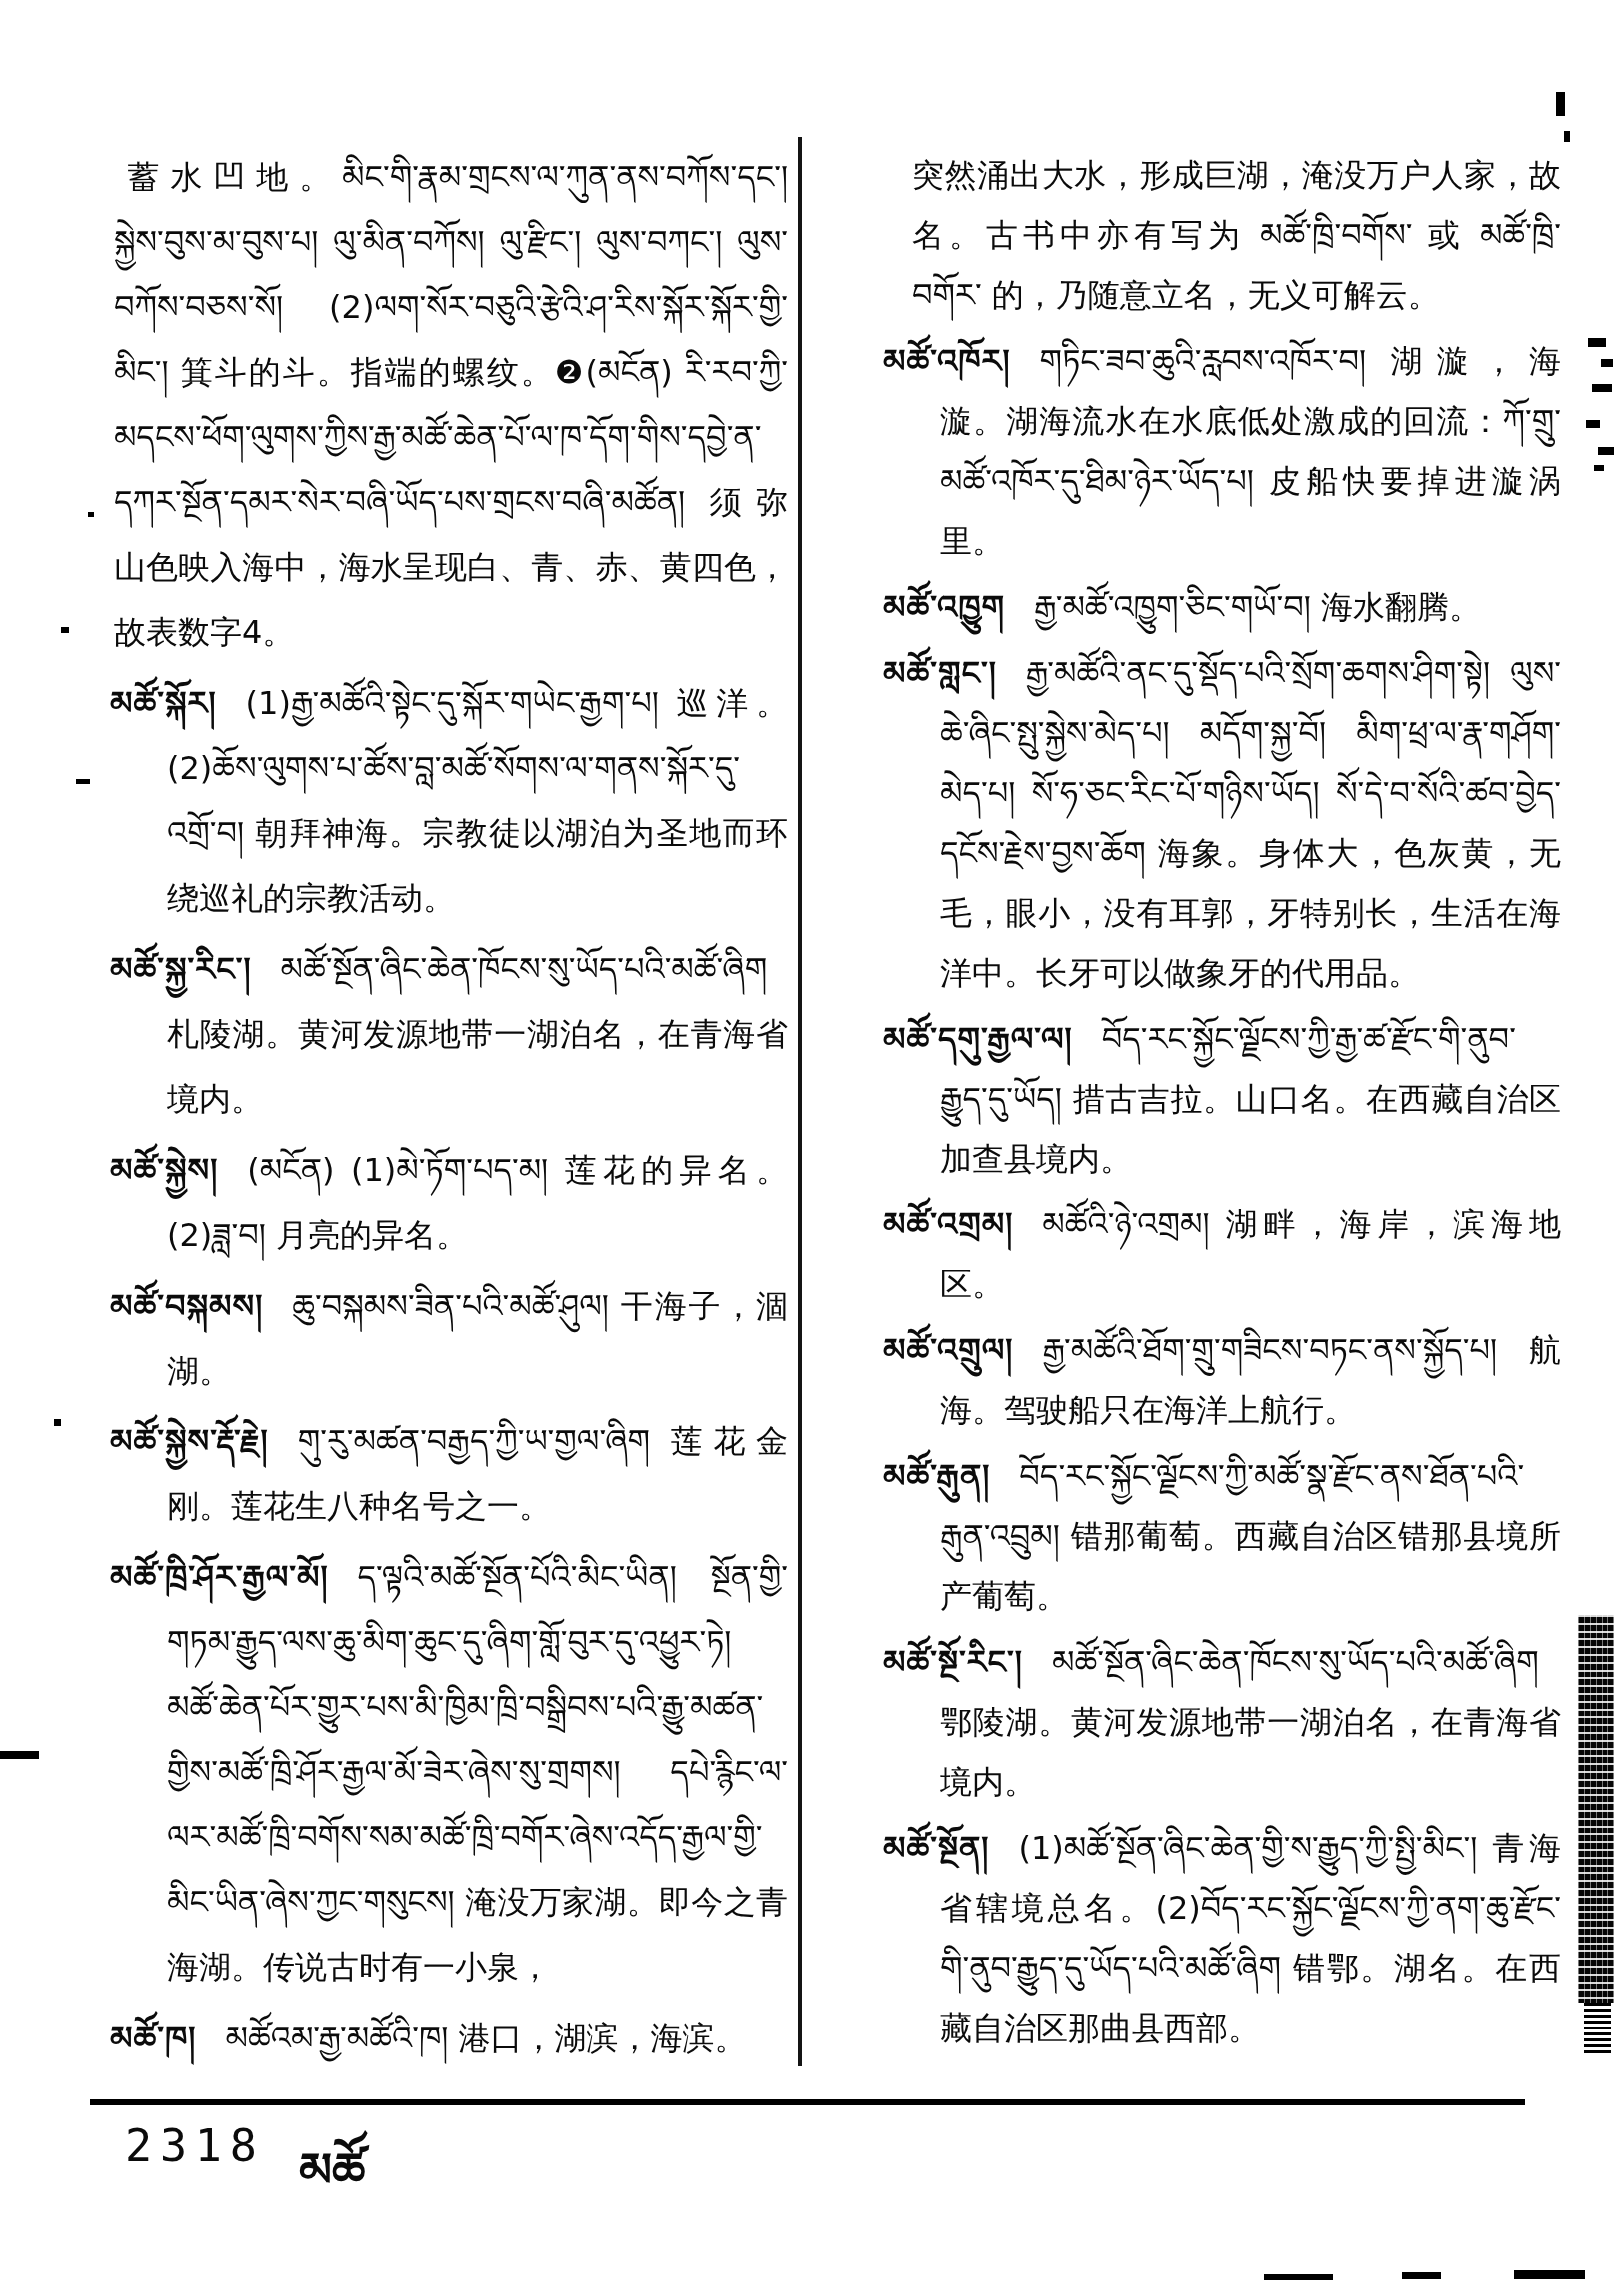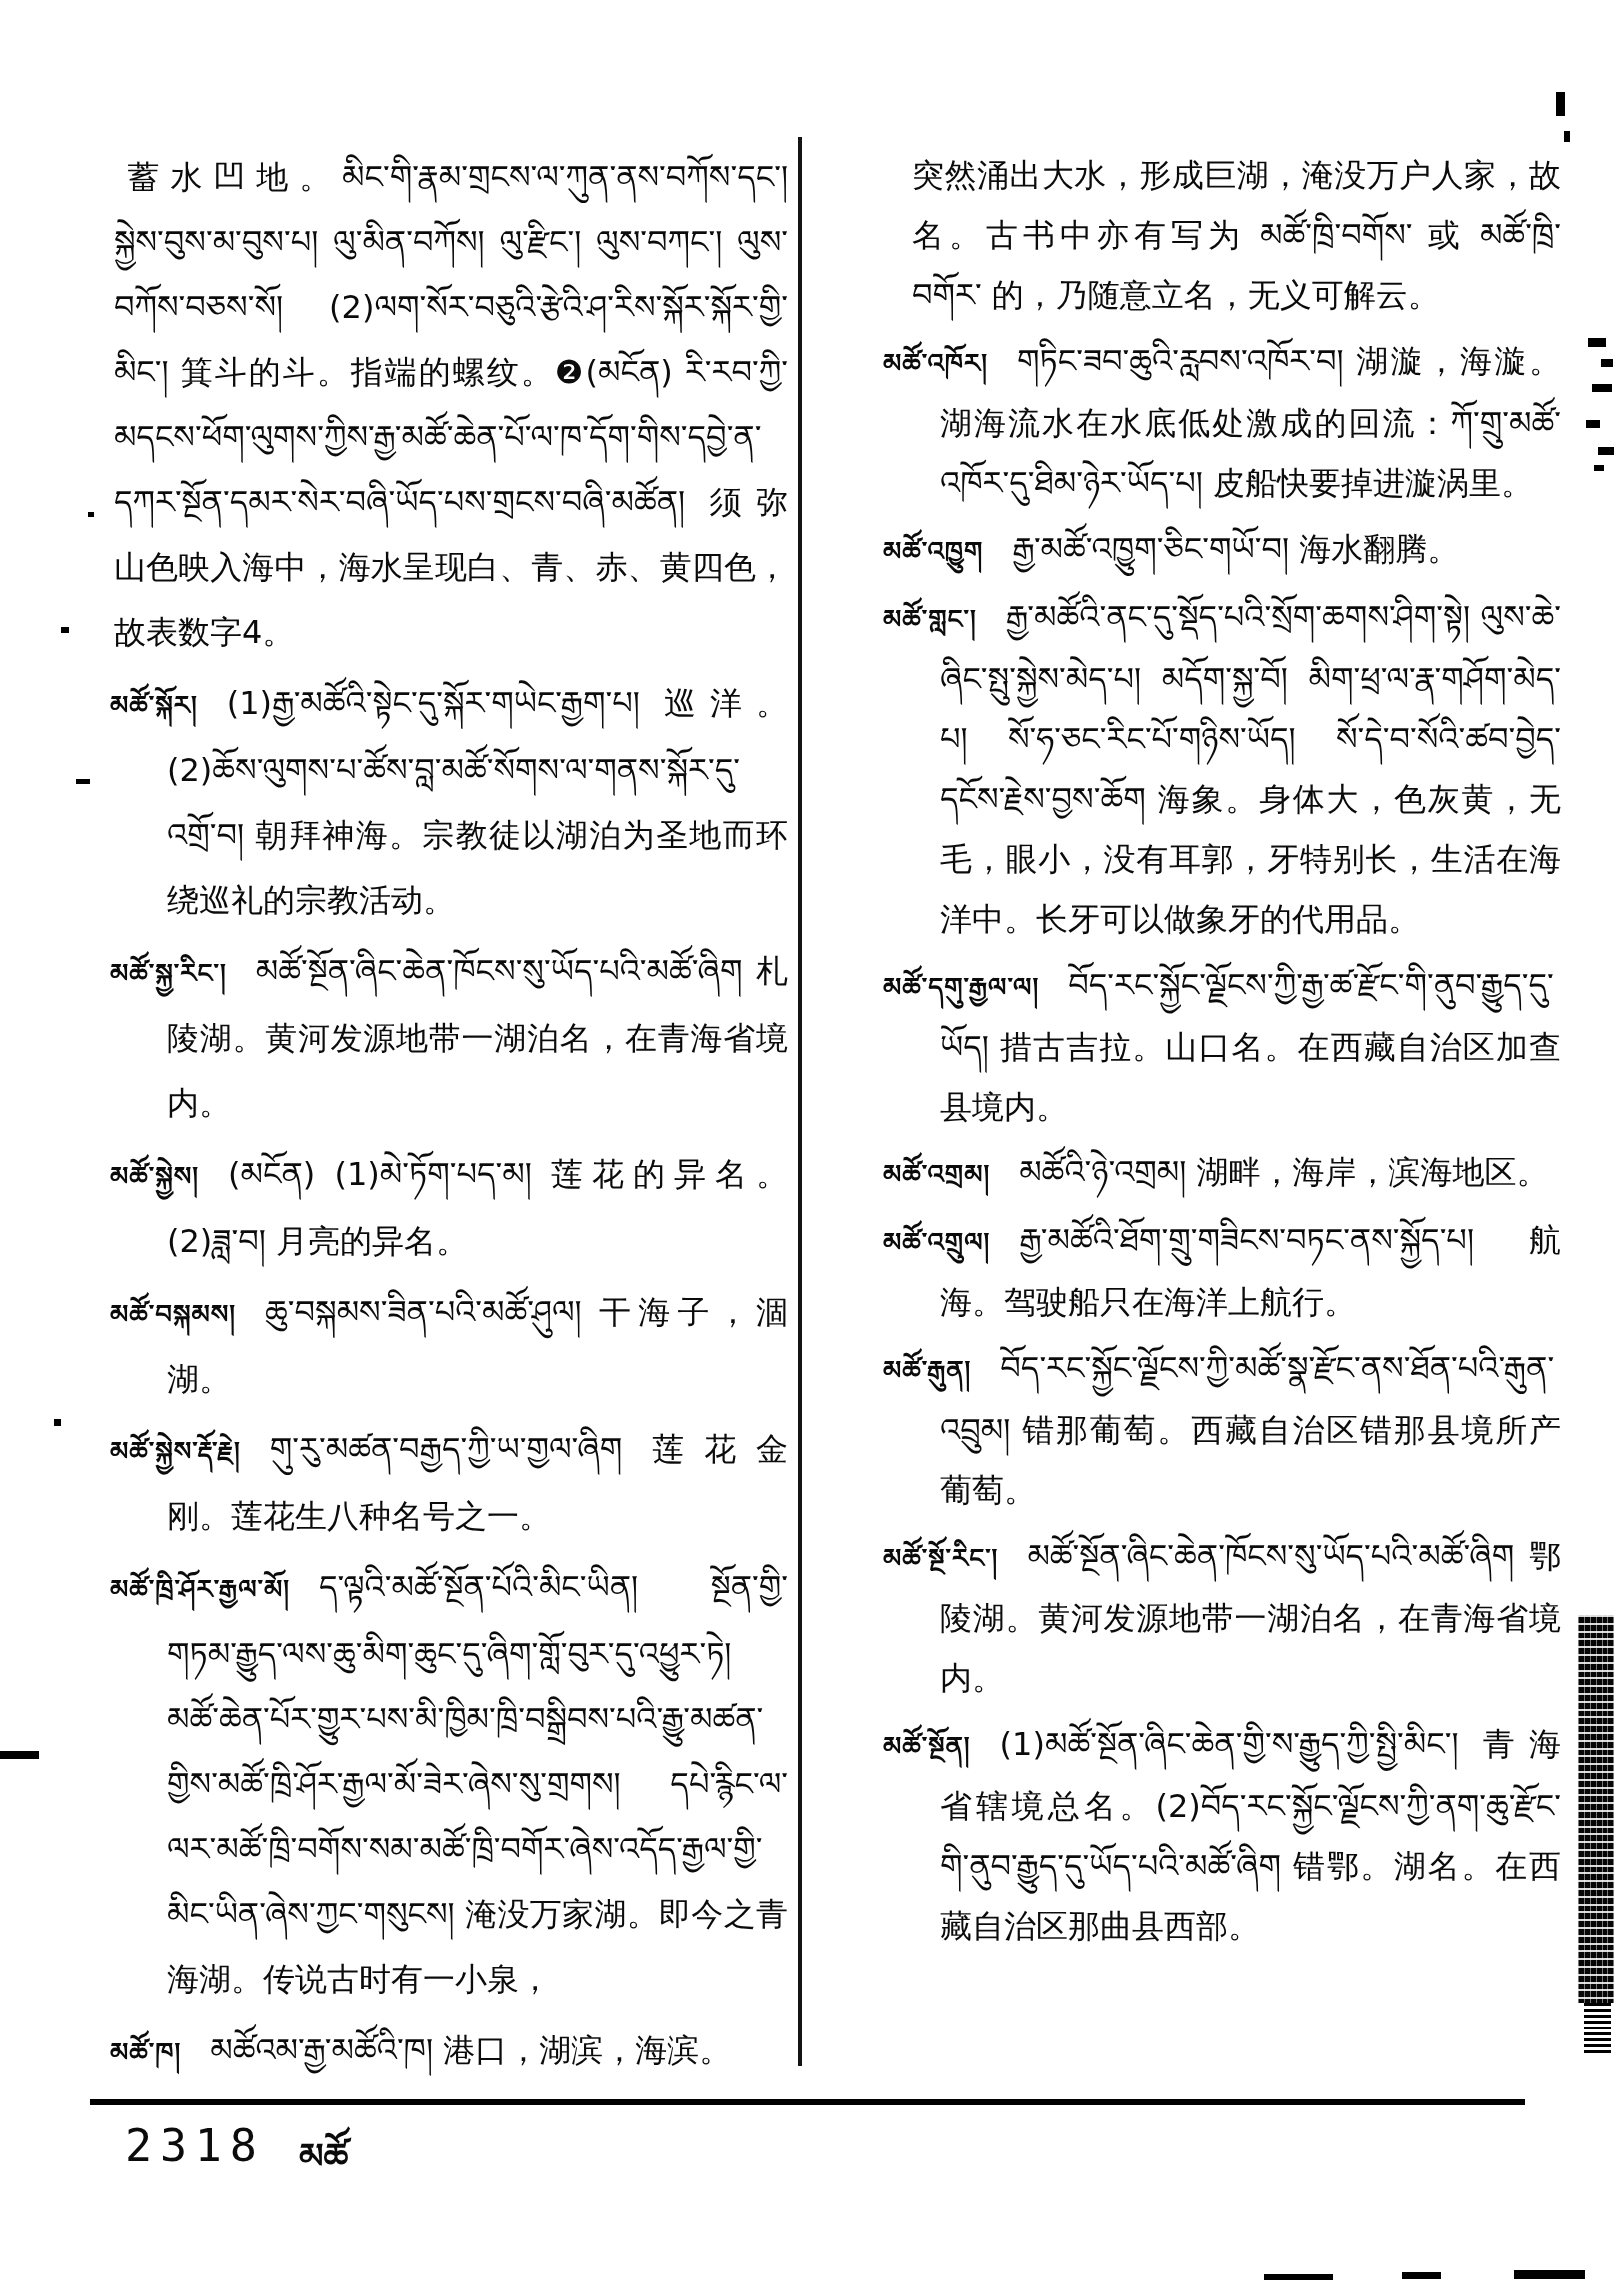--- a/index.html
+++ b/index.html
@@ -7,25 +7,25 @@
     width:1614px;height:2292px;position:relative;overflow:hidden;
     background:#ffffff;color:#0b0b0b;
     font-family:"DejaVu Sans",sans-serif;
   }
   .col{position:absolute;top:145px;width:678px;font-size:32px;text-align:justify;}
   .col-left{left:110px;line-height:65px;}
   .col-right{left:835px;line-height:60px;margin-left:48px;}
   .entry{margin:0 0 5.9px 0;padding-left:57px;text-indent:-57px;}
   .cont{margin:0 0 5.9px 0;padding-left:3.9px;text-indent:13.7px;}
   .col-right .cont{padding-left:29px;text-indent:0;}
-  .hw{font-weight:bold;font-size:26px;letter-spacing:1px;margin-right:29px;}
+  .hw{font-weight:bold;font-size:32px;letter-spacing:1px;margin-right:29px;}
   .divider{position:absolute;left:798px;top:137px;width:3.9px;height:1929px;background:#141414;}
   .footer-rule{position:absolute;left:90px;top:2099px;width:1435px;height:5.9px;background:#000;}
   .page-number{position:absolute;left:125px;top:2119px;font-size:45px;letter-spacing:7.8px;font-family:"DejaVu Sans Mono",monospace;}
-  .section-word{position:absolute;left:299px;top:2117px;font-size:35px;font-weight:bold;}
+  .section-word{position:absolute;left:299px;top:2117px;font-size:47px;font-weight:bold;}
   
   .art{position:absolute;background:#000;}
   .art-band{
     position:absolute;left:1578px;top:1615px;width:36px;height:388px;
     background:
       repeating-linear-gradient(180deg, rgba(255,255,255,.85) 0 2px, rgba(255,255,255,0) 2px 7.8px),
       repeating-linear-gradient(90deg, rgba(255,255,255,.45) 0 1px, rgba(255,255,255,0) 1px 5.9px),
       #060606;
   }
   .art-band-tail{

